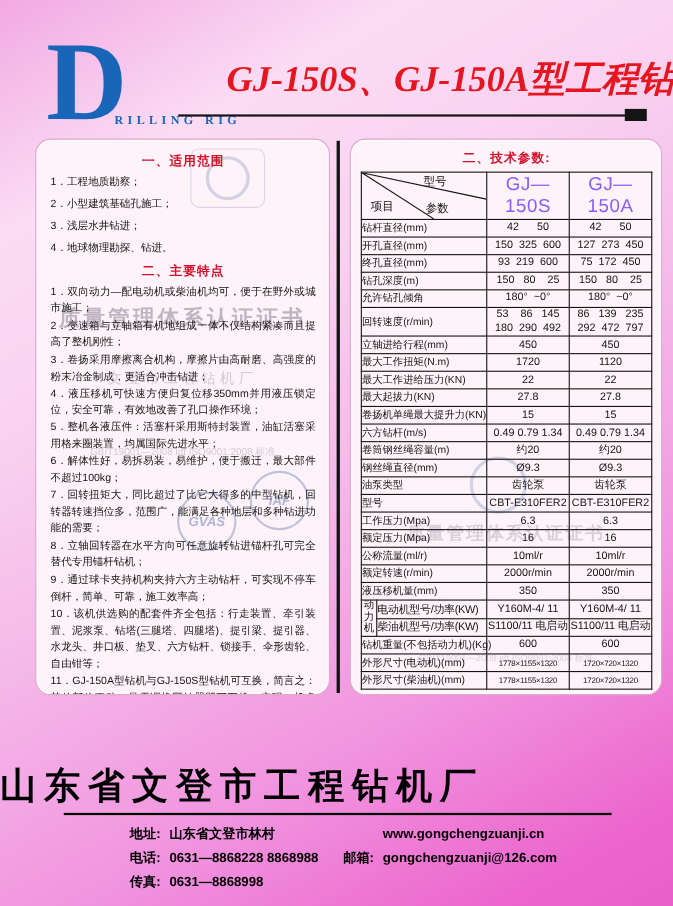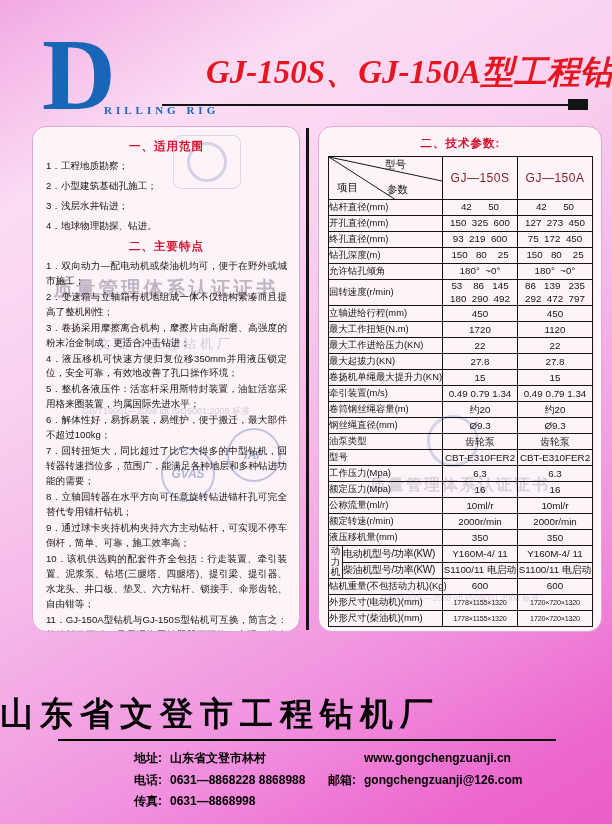--- a/index.html
+++ b/index.html
@@ -84,21 +84,21 @@
     border-collapse:collapse;table-layout:fixed;width:264px;margin-top:2px;padding-left:44px;
   }
   #spec-table th,#spec-table td{border:1px solid #141414;padding:0;background:transparent;}
   th.corner{position:relative;height:42px;}
   .diag{position:absolute;left:0;top:0;width:100%;height:100%;}
   .diag line{stroke:#141414;stroke-width:1;}
   .c-lab{position:absolute;font-size:10.5px;font-weight:normal;color:#141414;white-space:nowrap;}
   .c-top{top:1px;left:56px;}
   .c-mid{bottom:2px;left:58px;}
   .c-bot{bottom:4px;left:8px;}
-  th.model{font-size:12px;font-weight:normal;letter-spacing:.5px;color:#7f1d1d;}
+  th.model{font-size:17px;font-weight:normal;letter-spacing:.5px;color:#8b5cf6;}
   td.lbl{font-size:9.4px;text-align:left;padding:0 1px 0 3px;height:15px;color:#141414;white-space:nowrap;}
   td.lbl.sub{font-size:10px;letter-spacing:-.3px;}
   td.val{
     font-size:9.8px;text-align:center;color:#141414;
     white-space:pre-wrap;line-height:1.3;
   }
   td.val.small-val{font-size:7.2px;letter-spacing:-.2px;white-space:nowrap;}
   td.group-cell{
     font-size:9.5px;text-align:center;line-height:1.1;
     word-break:break-all;padding:0 1px;color:#141414;
@@ -107,21 +107,21 @@
 
   
   .company{
     position:absolute;left:0;right:0;top:692px;
     font-size:33px;font-weight:bold;color:#000;letter-spacing:7px;white-space:nowrap;
   }
   .footer-rule{position:absolute;left:58px;top:739px;width:498px;height:2px;background:#000;}
   .contacts{position:absolute;top:748px;}
   .contacts-left{left:118px;}
   .contacts-right{left:312px;}
-  .c-line{display:flex;font-size:12px;font-weight:bold;color:#000;line-height:1.8;margin-left:16px;}
+  .c-line{display:flex;font-size:12px;font-weight:bold;color:#000;line-height:1.8;}
   .c-line .lab{width:36px;flex:0 0 auto;}
 </style>
 </head>
 <body>
 
 <div class="page">
 
   <div class="logo">
     <div class="logo-d">D</div>
     <div class="logo-sub">RILLING RIG</div>
@@ -246,21 +246,21 @@
             <td class="lbl" colspan="2">最大起拔力(KN)</td>
             <td class="val">27.8</td>
             <td class="val">27.8</td>
           </tr>
           <tr>
             <td class="lbl" colspan="2">卷扬机单绳最大提升力(KN)</td>
             <td class="val">15</td>
             <td class="val">15</td>
           </tr>
           <tr>
-            <td class="lbl" colspan="2">牵引装置(m/s)</td>
+            <td class="lbl" colspan="2">六方钻杆(m/s)</td>
             <td class="val">0.49 0.79 1.34</td>
             <td class="val">0.49 0.79 1.34</td>
           </tr>
           <tr>
             <td class="lbl" colspan="2">卷筒钢丝绳容量(m)</td>
             <td class="val">约20</td>
             <td class="val">约20</td>
           </tr>
           <tr>
             <td class="lbl" colspan="2">钢丝绳直径(mm)</td>

